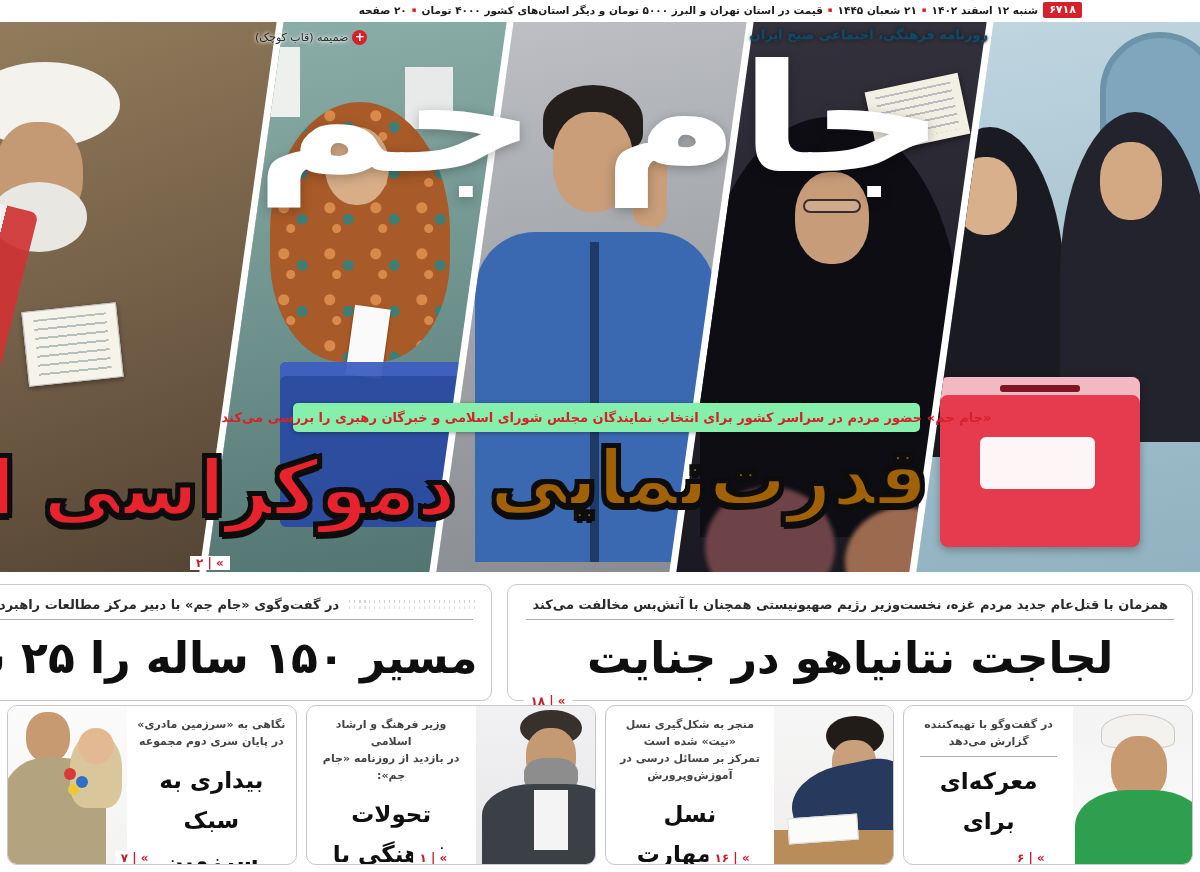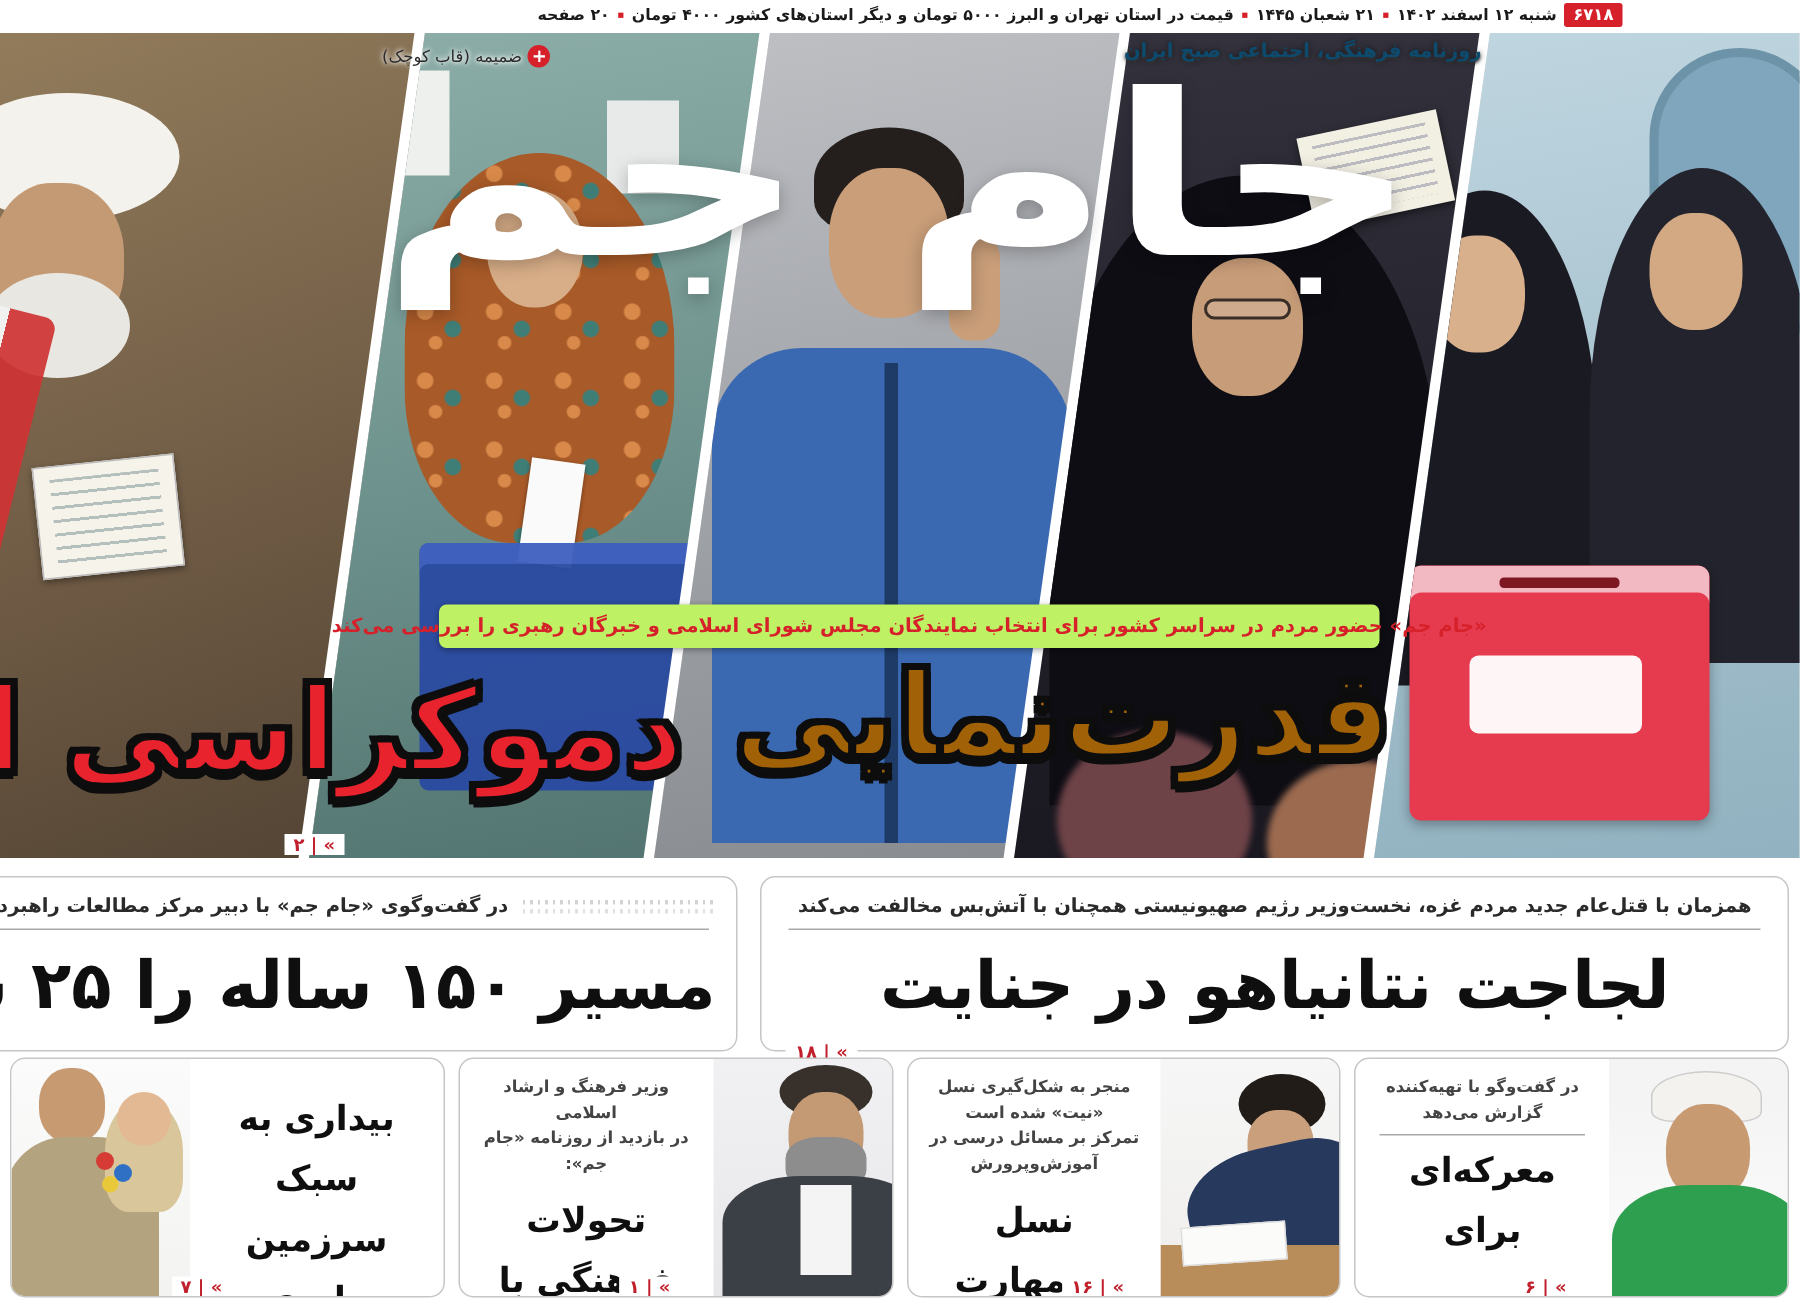--- a/index.html
+++ b/index.html
@@ -92,21 +92,21 @@
   .tagline { position:absolute; top:5px; right:212px; color:#0c4a6e; font-size:13px; font-weight:bold;
              text-shadow:0 1px 2px #333, 0 0 4px rgba(0,0,0,.6); }
   .supplement { position:absolute; top:8px; left:255px; display:flex; direction:rtl; align-items:center; gap:4px; }
   .supplement-label { color:#2b2b2b; font-size:11px; font-weight:normal;
              text-shadow:0 0 3px #fff, 0 0 5px #fff; }
   .plus-badge { width:15px; height:15px; background:#d6212b; border-radius:50%; color:#fff;
              font-size:12px; font-weight:bold; line-height:14px; text-align:center; }
 
   
   .lead-kicker { position:absolute; top:381px; right:280px; width:627px; height:29px;
-                 background:#bef264; border-radius:5px; display:flex; align-items:center; justify-content:center;
+                 background:#86efac; border-radius:5px; display:flex; align-items:center; justify-content:center;
                  box-shadow:0 1px 4px rgba(0,0,0,.35);text-align:center; }
   .lead-kicker span { color:#d6212b; font-size:13px; font-weight:bold; white-space:nowrap; }
   .lead-headline { position:absolute; top:398px; right:272px; direction:rtl; white-space:nowrap;
                    font-weight:bold; font-size:78px; line-height:1.5; letter-spacing:-2px; }
   .hl-white { color:#a16207; -webkit-text-stroke:4px #0d0d0d;
               text-shadow:3px 3px 0 #0d0d0d,-3px 3px 0 #0d0d0d,3px -3px 0 #0d0d0d,-3px -3px 0 #0d0d0d,0 5px 0 #0d0d0d; }
   .hl-red { color:#e8232d; -webkit-text-stroke:4px #0d0d0d; margin-right:6px; display:inline-block; transform:translateY(10px);
               text-shadow:3px 3px 0 #0d0d0d,-3px 3px 0 #0d0d0d,3px -3px 0 #0d0d0d,-3px -3px 0 #0d0d0d,0 5px 0 #0d0d0d; }
   .lead-pref { position:absolute; left:190px; bottom:2px; }
 
@@ -336,20 +336,24 @@
         <h2 class="card-headline">
           <div>تحولات فرهنگی با</div>
 
         </h2>
       </div>
       <span class="pref">۱ | «</span>
     </article>
 
     <article class="card">
       <div class="content">
+        <div class="card-kicker">
+          <div>نگاهی به «سرزمین مادری»</div>
+          <div>در پایان سری دوم مجموعه</div>
+        </div>
         <div class="card-rule"></div>
         <h2 class="card-headline">
           <div>بیداری به سبک</div>
           <div>سرزمین مادری</div>
         </h2>
       </div>
       <div class="photo photo-baby">
         <div class="ph dadface"></div>
           <div class="ph dadsuit"></div>
           <div class="ph baby"></div>

